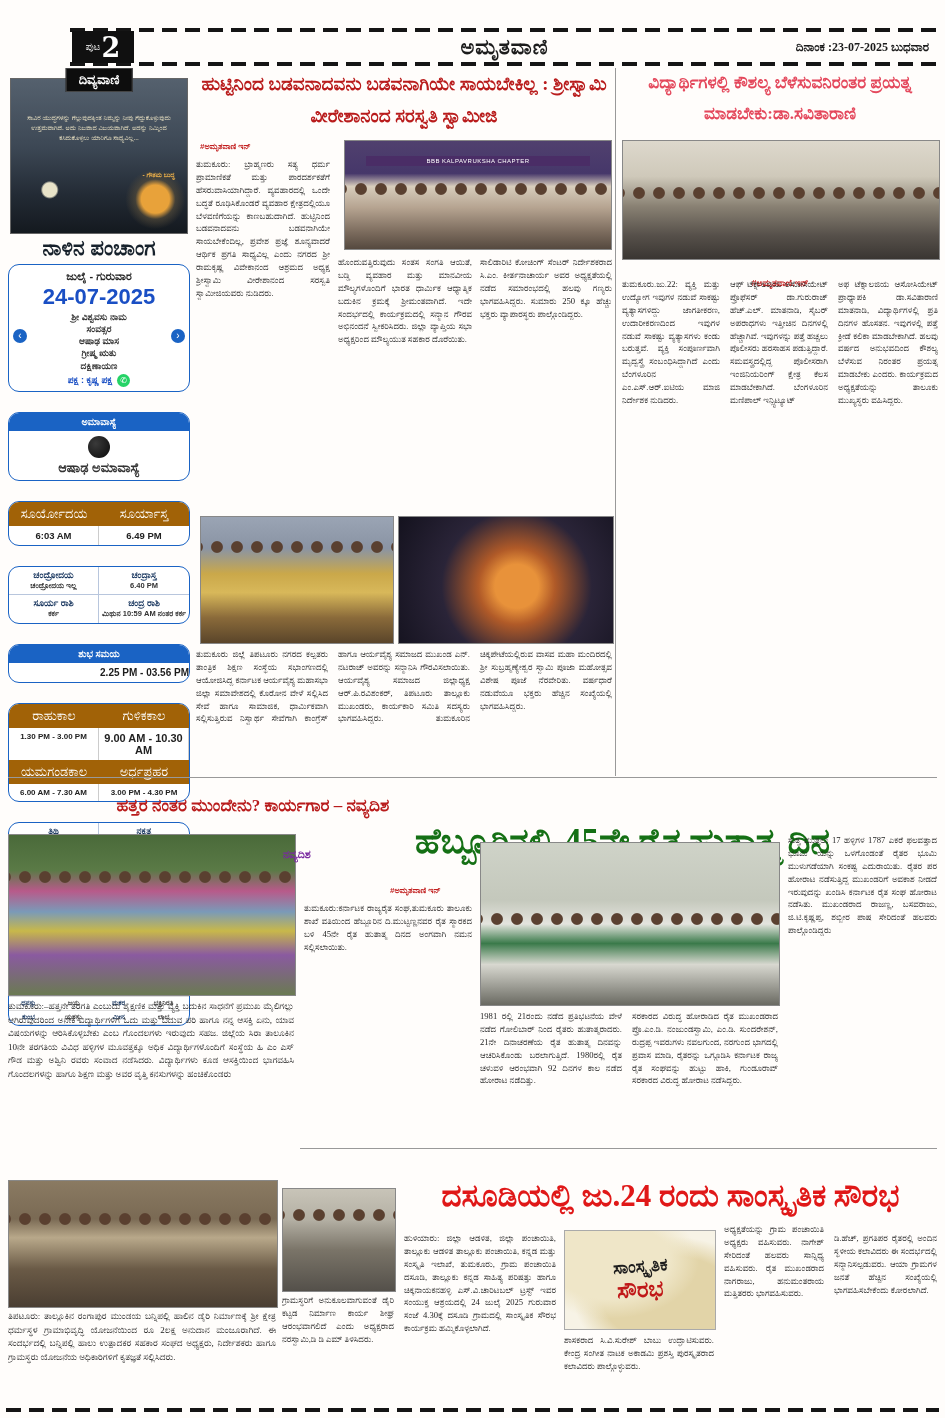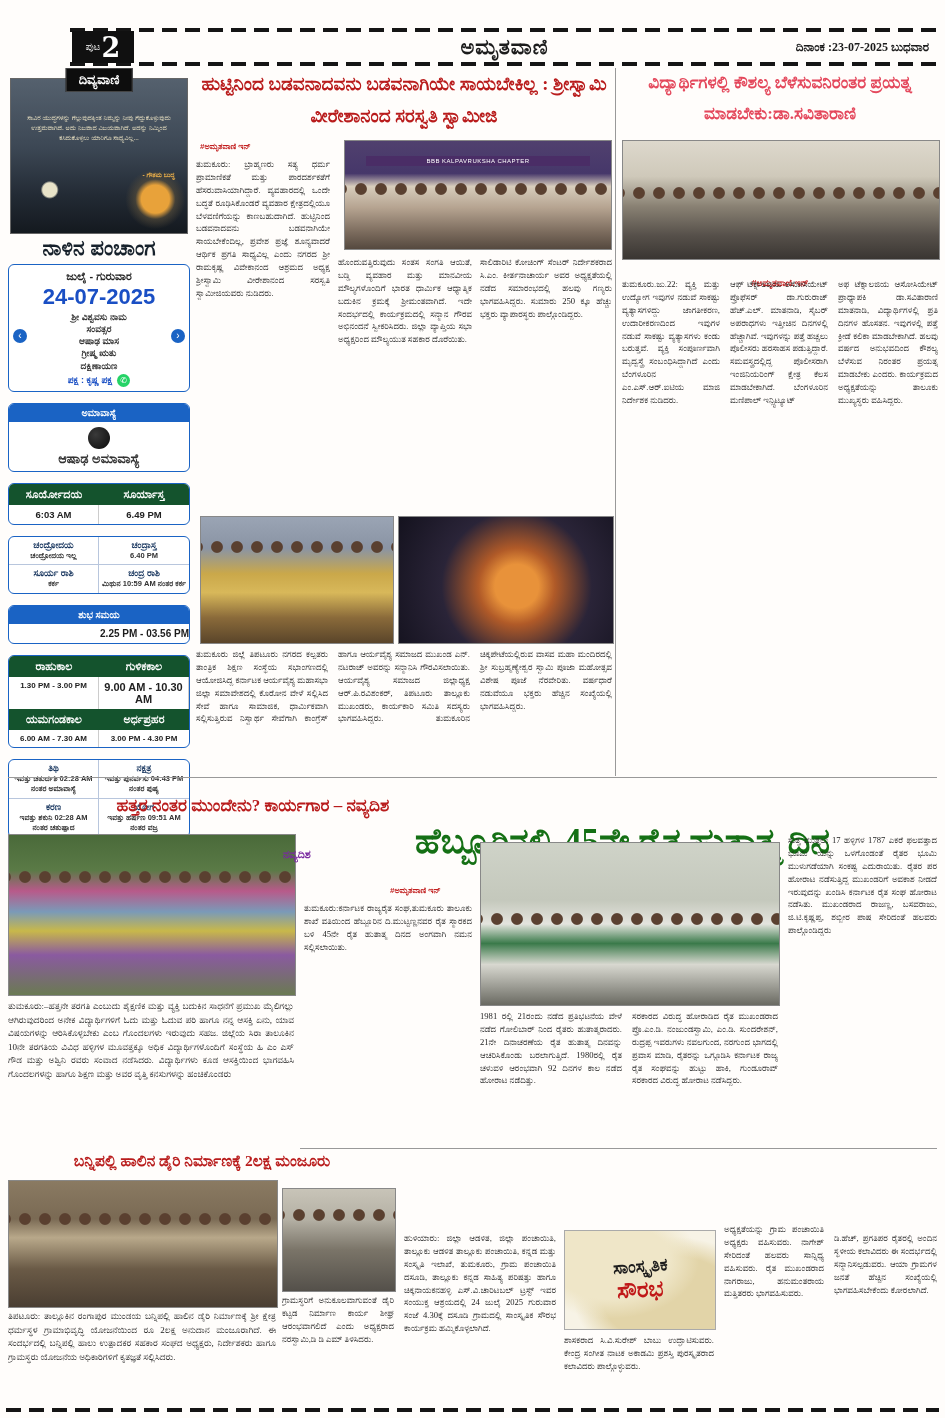--- a/index.html
+++ b/index.html
@@ -21,38 +21,38 @@
   .divy{position:relative;height:166px;}
   .divy-img{position:absolute;left:2px;right:2px;top:10px;bottom:0;border:1px solid #666;
             background:radial-gradient(circle at 22% 72%,#e8e3c8 0 7px,rgba(0,0,0,0) 9px),
                        radial-gradient(circle at 82% 78%,#e8a23a 0 14px,rgba(90,80,60,.6) 20px,rgba(0,0,0,0) 30px),
                        linear-gradient(180deg,#55616e 0%,#3c4754 45%,#232b35 75%,#14191f 100%);}
   .divy-title{position:absolute;left:50%;transform:translateX(-50%);top:0;background:#0d0d0d;color:#fff;
               font-size:13px;font-weight:bold;padding:3px 12px;border:1px solid #444;z-index:2;}
   .divy-quote{position:absolute;left:10px;right:10px;top:34px;color:#f3e9c8;font-size:6.5px;line-height:1.5;text-align:center;}
   .divy-author{position:absolute;right:12px;top:92px;color:#f0b24a;font-size:6.5px;font-weight:bold;}
   .side-title{text-align:center;font-size:21px;font-weight:bold;color:#17212b;margin:2px 0 4px;}
-  .card{border:1.5px solid #1a63c4;border-radius:6px;background:#fff;overflow:hidden;margin-bottom:11px;}
+  .card{border:1.5px solid #1a63c4;border-radius:11px;background:#fff;overflow:hidden;margin-bottom:20px;}
   .datecard{position:relative;text-align:center;padding:5px 4px 4px;}
   .datecard .day{font-size:11px;font-weight:bold;color:#222;}
   .datecard .date{font-size:22px;font-weight:bold;color:#1a4fc4;margin:1px 0;}
   .datecard .ln{font-size:9px;font-weight:bold;color:#333;line-height:1.35;}
   .datecard .paksha{font-size:9px;font-weight:bold;color:#1a4fc4;margin-top:2px;}
   .navarrow{position:absolute;top:64px;width:14px;height:14px;border-radius:50%;background:#1a63c4;color:#fff;
             font-size:10px;line-height:13px;text-align:center;cursor:pointer;}
   .navarrow.l{left:4px;} .navarrow.r{right:4px;}
   .wa{display:inline-block;width:13px;height:13px;border-radius:50%;background:#25d366;color:#fff;font-size:8px;
       line-height:13px;text-align:center;vertical-align:middle;margin-left:5px;}
   .bluebar{background:#1a63c4;color:#fff;font-size:9.5px;font-weight:bold;text-align:center;padding:3px 0;}
   .amav-body{text-align:center;padding:3px 0 4px;}
   .moon-circle{width:22px;height:22px;border-radius:50%;background:radial-gradient(circle at 35% 35%,#3a3a3a,#0a0a0a);margin:2px auto;}
   .amav-label{font-size:13px;font-weight:bold;color:#333;}
   .tbl2{display:grid;grid-template-columns:1fr 1fr;}
   .tbl2 > div{padding:4px 2px;text-align:center;}
-  .tbl2 .h{background:#14532d;color:#fff;font-size:11px;font-weight:bold;}
+  .tbl2 .h{background:#a16207;color:#fff;font-size:13px;font-weight:normal;}
   .tbl2 .v{font-size:9.5px;font-weight:bold;color:#222;border-right:1px solid #ccc;}
   .tbl2 .v:last-child{border-right:0;}
   .grid4{display:grid;grid-template-columns:1fr 1fr;}
   .grid4 > div{padding:3px 2px;text-align:center;border-right:1px solid #b8c6dd;border-bottom:1px solid #b8c6dd;}
   .grid4 > div:nth-child(2n){border-right:0;}
   .grid4 > div:nth-last-child(-n+2){border-bottom:0;}
   .grid4 .ch{font-size:9px;font-weight:bold;color:#17355e;}
   .grid4 .cv{font-size:7.5px;font-weight:bold;color:#333;line-height:1.4;}
   .shubha-v{text-align:right;font-size:10px;font-weight:bold;padding:4px 0;}
   .rashi-tbl{display:grid;grid-template-columns:1fr 1.3fr 1fr 1.3fr;border-top:1px solid #ccc;}
@@ -273,30 +273,30 @@
     <div class="photo" style="left:472px;top:60px;width:298px;height:162px;background:linear-gradient(180deg,#cfd3c8 0%,#c4c8bc 35%,#e4e4de 50%,#3a7a4a 62%,#d8d8d0 75%,#6a6a62 100%)">
       <div class="heads" style="top:64px"></div>
     </div>
     <div class="body-txt" style="position:absolute;left:472px;top:228px;width:142px;height:134px">1981 ರಲ್ಲಿ 21ರಂದು ನಡೆದ ಪ್ರತಿಭಟನೆಯ ವೇಳೆ ನಡೆದ ಗೋಲಿಬಾರ್ ನಿಂದ ರೈತರು ಹುತಾತ್ಮರಾದರು. 21ನೇ ದಿನಾಚರಣೆಯ ರೈತ ಹುತಾತ್ಮ ದಿನವನ್ನು ಆಚರಿಸಿಕೊಂಡು ಬರಲಾಗುತ್ತಿದೆ. 1980ರಲ್ಲಿ ರೈತ ಚಳುವಳಿ ಆರಂಭವಾಗಿ 92 ದಿನಗಳ ಕಾಲ ನಡೆದ ಹೋರಾಟ ನಡೆದಿತ್ತು.</div>
     <div class="body-txt" style="position:absolute;left:624px;top:228px;width:146px;height:134px">ಸರಕಾರದ ವಿರುದ್ಧ ಹೋರಾಡಿದ ರೈತ ಮುಖಂಡರಾದ ಪ್ರೊ.ಎಂ.ಡಿ. ನಂಜುಂಡಸ್ವಾಮಿ, ಎಂ.ಡಿ. ಸುಂದರೇಶನ್, ರುದ್ರಪ್ಪ ಇವರುಗಳು ನವಲಗುಂದ, ನರಗುಂದ ಭಾಗದಲ್ಲಿ ಪ್ರವಾಸ ಮಾಡಿ, ರೈತರನ್ನು ಒಗ್ಗೂಡಿಸಿ ಕರ್ನಾಟಕ ರಾಜ್ಯ ರೈತ ಸಂಘವನ್ನು ಹುಟ್ಟು ಹಾಕಿ, ಗುಂಡೂರಾವ್ ಸರಕಾರದ ವಿರುದ್ಧ ಹೋರಾಟ ನಡೆಸಿದ್ದರು.</div>
     <div class="body-txt" style="position:absolute;left:780px;top:52px;width:149px;height:310px">ಸುತ್ತ ಮುತ್ತಲು 17 ಹಳ್ಳಿಗಳ 1787 ಎಕರೆ ಫಲವತ್ತಾದ ಭೂಮಿ ಯನ್ನು ಒಳಗೊಂಡಂತೆ ರೈತರ ಭೂಮಿ ಮುಳುಗಡೆಯಾಗಿ ಸಂಕಷ್ಟ ಎದುರಾಯಿತು. ರೈತರ ಪರ ಹೋರಾಟ ನಡೆಸುತ್ತಿದ್ದ ಮುಖಂಡರಿಗೆ ಅವಕಾಶ ನೀಡದೆ ಇರುವುದನ್ನು ಖಂಡಿಸಿ ಕರ್ನಾಟಕ ರೈತ ಸಂಘ ಹೋರಾಟ ನಡೆಸಿತು. ಮುಖಂಡರಾದ ರಾಜಣ್ಣ, ಬಸವರಾಜು, ಜಿ.ಟಿ.ಕೃಷ್ಣಪ್ಪ, ಶಬ್ಬೀರ ಪಾಷ ಸೇರಿದಂತೆ ಹಲವರು ಪಾಲ್ಗೊಂಡಿದ್ದರು</div>
   </div>
 
   <div class="art" style="left:8px;top:1150px;width:929px;height:256px">
 
-    <div class="hl-blue" style="position:absolute;left:0;top:2px;width:388px;font-size:15.5px">ಬನ್ನಿಪಲ್ಲಿ ಹಾಲಿನ ಡೈರಿ ನಿರ್ಮಾಣಕ್ಕೆ 2ಲಕ್ಷ ಮಂಜೂರು</div>
     <div class="photo" style="left:0;top:30px;width:268px;height:126px;background:linear-gradient(180deg,#8a7a62 0%,#7a6a54 30%,#b8a88a 45%,#6a5a46 70%,#4a3e32 100%)">
       <div class="heads" style="top:26px"></div>
     </div>
     <div class="photo" style="left:274px;top:38px;width:112px;height:102px;background:linear-gradient(180deg,#c8c4b8 0%,#b4b0a4 30%,#7a7468 60%,#54504a 100%)">
       <div class="heads" style="top:14px"></div>
     </div>
     <div class="body-txt" style="position:absolute;left:274px;top:144px;width:112px;height:108px">ಗ್ರಾಮಸ್ಥರಿಗೆ ಅನುಕೂಲವಾಗುವಂತೆ ಡೈರಿ ಕಟ್ಟಡ ನಿರ್ಮಾಣ ಕಾರ್ಯ ಶೀಘ್ರ ಆರಂಭವಾಗಲಿದೆ ಎಂದು ಅಧ್ಯಕ್ಷರಾದ ನರಸ್ವಾಮಿ,ಡಿ ಡಿ ಎಮ್ ತಿಳಿಸಿದರು.</div>
     <div class="body-txt" style="position:absolute;left:0;top:160px;width:268px;height:94px;font-size:9px">ತಿಪಟೂರು: ತಾಲ್ಲೂಕಿನ ರಂಗಾಪುರ ಮುಂಡಯ ಬನ್ನಿಪಲ್ಲಿ ಹಾಲಿನ ಡೈರಿ ನಿರ್ಮಾಣಕ್ಕೆ ಶ್ರೀ ಕ್ಷೇತ್ರ ಧರ್ಮಸ್ಥಳ ಗ್ರಾಮಾಭಿವೃದ್ಧಿ ಯೋಜನೆಯಿಂದ ರೂ 2ಲಕ್ಷ ಅನುದಾನ ಮಂಜೂರಾಗಿದೆ. ಈ ಸಂದರ್ಭದಲ್ಲಿ ಬನ್ನಿಪಲ್ಲಿ ಹಾಲು ಉತ್ಪಾದಕರ ಸಹಕಾರ ಸಂಘದ ಅಧ್ಯಕ್ಷರು, ನಿರ್ದೇಶಕರು ಹಾಗೂ ಗ್ರಾಮಸ್ಥರು ಯೋಜನೆಯ ಅಧಿಕಾರಿಗಳಿಗೆ ಕೃತಜ್ಞತೆ ಸಲ್ಲಿಸಿದರು.</div>
 
+    <div class="hl-red" style="position:absolute;left:396px;top:28px;width:533px;font-size:31px">ದಸೂಡಿಯಲ್ಲಿ ಜು.24 ರಂದು ಸಾಂಸ್ಕೃತಿಕ ಸೌರಭ</div>
     <div class="body-txt" style="position:absolute;left:396px;top:82px;width:152px;height:172px">ಹುಳಿಯಾರು: ಜಿಲ್ಲಾ ಆಡಳಿತ, ಜಿಲ್ಲಾ ಪಂಚಾಯಿತಿ, ತಾಲ್ಲೂಕು ಆಡಳಿತ ತಾಲ್ಲೂಕು ಪಂಚಾಯಿತಿ, ಕನ್ನಡ ಮತ್ತು ಸಂಸ್ಕೃತಿ ಇಲಾಖೆ, ತುಮಕೂರು, ಗ್ರಾಮ ಪಂಚಾಯಿತಿ ದಸೂಡಿ, ತಾಲ್ಲೂಕು ಕನ್ನಡ ಸಾಹಿತ್ಯ ಪರಿಷತ್ತು ಹಾಗೂ ಚಿಕ್ಕನಾಯಕನಹಳ್ಳಿ ಎಸ್.ವಿ.ಚಾರಿಟಬಲ್ ಟ್ರಸ್ಟ್ ಇವರ ಸಂಯುಕ್ತ ಆಶ್ರಯದಲ್ಲಿ 24 ಜುಲೈ 2025 ಗುರುವಾರ ಸಂಜೆ 4.30ಕ್ಕೆ ದಸೂಡಿ ಗ್ರಾಮದಲ್ಲಿ ಸಾಂಸ್ಕೃತಿಕ ಸೌರಭ ಕಾರ್ಯಕ್ರಮ ಹಮ್ಮಿಕೊಳ್ಳಲಾಗಿದೆ.</div>
     <div class="logo-box" style="left:556px;top:80px;width:150px;height:98px">
       <div class="logo-l1">ಸಾಂಸ್ಕೃತಿಕ</div>
       <div class="logo-l2">ಸೌರಭ</div>
     </div>
     <div class="body-txt" style="position:absolute;left:556px;top:184px;width:150px;height:70px">ಶಾಸಕರಾದ ಸಿ.ವಿ.ಸುರೇಶ್ ಬಾಬು ಉದ್ಘಾಟಿಸುವರು. ಕೇಂದ್ರ ಸಂಗೀತ ನಾಟಕ ಅಕಾಡಮಿ ಪ್ರಶಸ್ತಿ ಪುರಸ್ಕೃತರಾದ ಕಲಾವಿದರು ಪಾಲ್ಗೊಳ್ಳುವರು.</div>
     <div class="body-txt" style="position:absolute;left:716px;top:73px;width:100px;height:172px">ಅಧ್ಯಕ್ಷತೆಯನ್ನು ಗ್ರಾಮ ಪಂಚಾಯಿತಿ ಅಧ್ಯಕ್ಷರು ವಹಿಸುವರು. ನಾಗೇಶ್ ಸೇರಿದಂತೆ ಹಲವರು ಸಾನ್ನಿಧ್ಯ ವಹಿಸುವರು. ರೈತ ಮುಖಂಡರಾದ ನಾಗರಾಜು, ಹನುಮಂತರಾಯ ಮತ್ತಿತರರು ಭಾಗವಹಿಸುವರು.</div>
     <div class="body-txt" style="position:absolute;left:826px;top:82px;width:103px;height:172px">ಡಿ.ಹೆಚ್, ಪ್ರಗತಿಪರ ರೈತರಲ್ಲಿ ಅಂದಿನ ಸ್ಥಳೀಯ ಕಲಾವಿದರು ಈ ಸಂದರ್ಭದಲ್ಲಿ ಸನ್ಮಾನಿಸಲ್ಪಡುವರು. ಆಯಾ ಗ್ರಾಮಗಳ ಜನತೆ ಹೆಚ್ಚಿನ ಸಂಖ್ಯೆಯಲ್ಲಿ ಭಾಗವಹಿಸಬೇಕೆಂದು ಕೋರಲಾಗಿದೆ.</div>
   </div>
 

